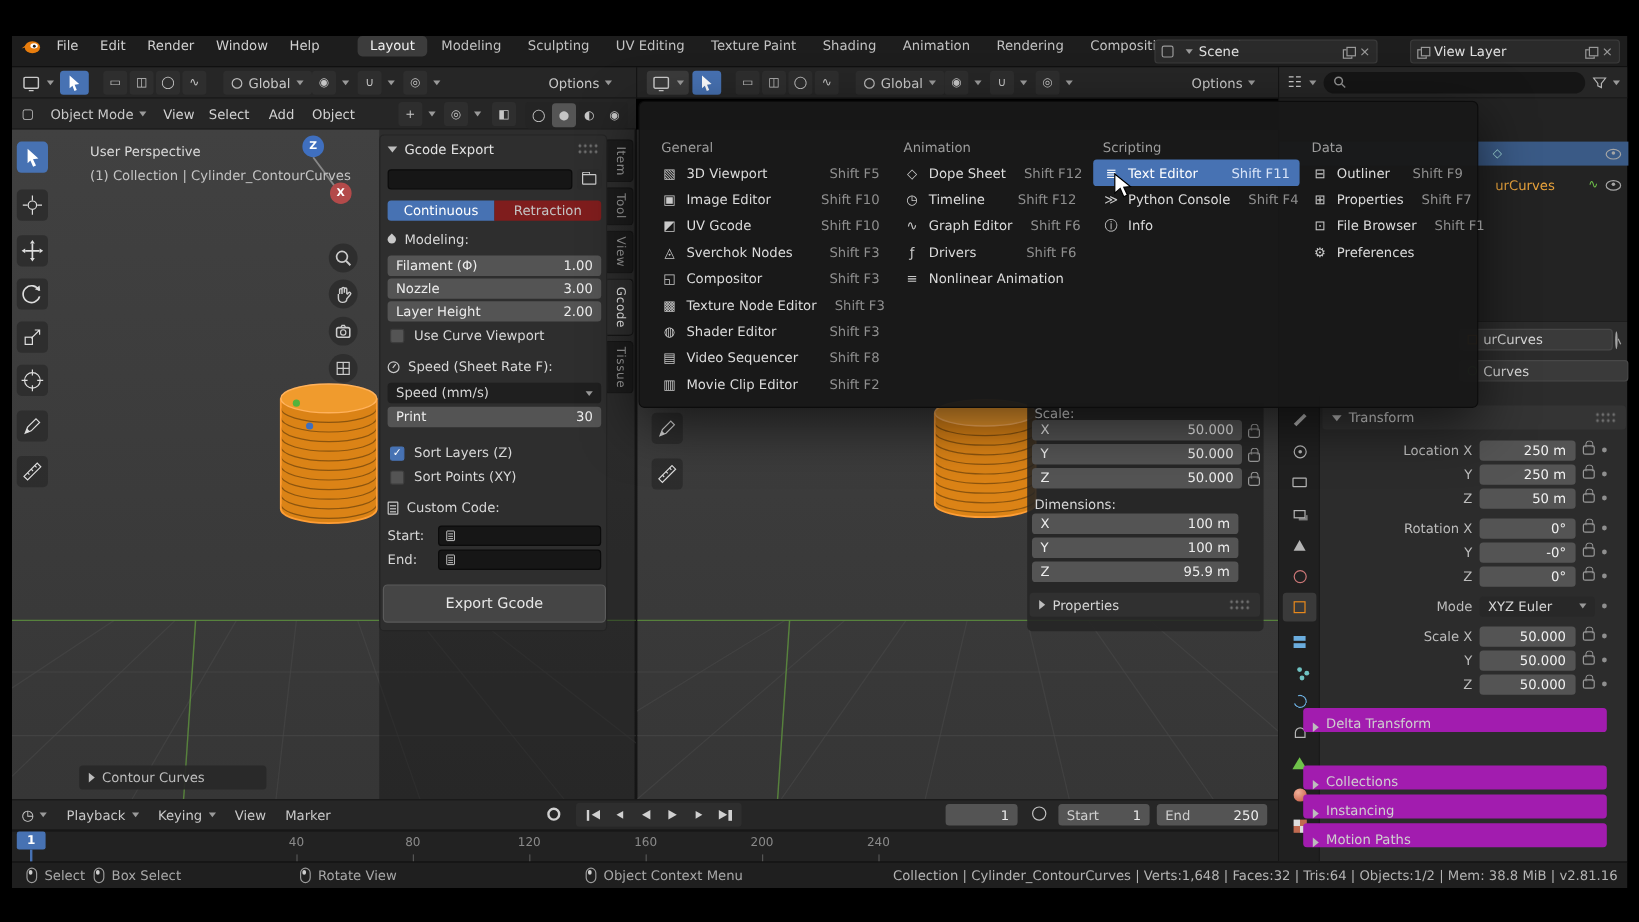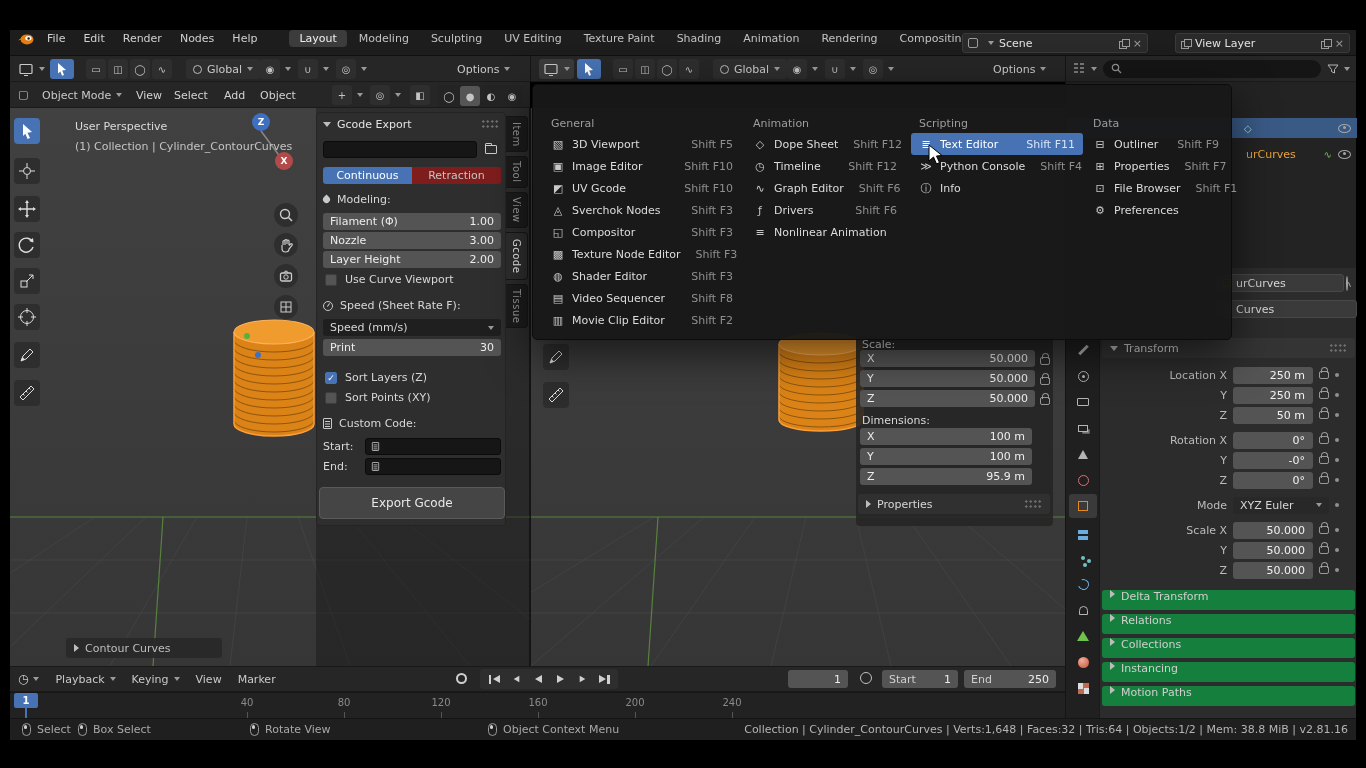--- a/index.html
+++ b/index.html
@@ -66,21 +66,21 @@
 .emi .lb{flex:1;white-space:nowrap;color:#dcdcdc}
 .emi .sc{color:#8f8f8f;margin-left:8px;white-space:nowrap}
 .emi.hl{background:#4772b3}
 .emi.hl .lb,.emi.hl .ic{color:#fff}
 .emi.hl .sc{color:#d8e4f8}
 
 .prow{position:absolute;left:36px;width:253px;height:18px;display:flex;align-items:center;gap:6px}
 .plabel{width:125px;text-align:right;color:#bcbcbc;flex:none}
 .pfield{width:80px;height:17px;background:#545454;border-radius:3px;display:flex;align-items:center;justify-content:flex-end;padding:0 8px;color:#f2f2f2;flex:none}
 .phead{position:absolute;left:36px;width:253px;height:20px;background:#343434;border-radius:3px;display:flex;align-items:center;padding:0 8px;color:#d9d9d9}
-.cpanel{position:absolute;left:36px;width:253px;height:20px;background:#15803d;border-radius:3px;display:flex;align-items:flex-start;padding:0 8px;color:#cfcfcf}
+.cpanel{position:absolute;left:20px;width:253px;height:20px;background:#a21caf;border-radius:3px;display:flex;align-items:flex-end;padding:0 8px;color:#cfcfcf}
 .ptab{position:absolute;left:3px;width:28px;height:24px;border-radius:3px;display:flex;align-items:center;justify-content:center}
 .ptab.active{background:#3a3a3a}
 
 .tpbtn{width:22px;height:18px;display:flex;align-items:center;justify-content:center;gap:1.5px}
 .tt-l{width:0;height:0;border-top:4.5px solid transparent;border-bottom:4.5px solid transparent;border-right:7px solid #d0d0d0}
 .tt-r{width:0;height:0;border-top:4.5px solid transparent;border-bottom:4.5px solid transparent;border-left:7px solid #d0d0d0}
 .tbar{width:2.5px;height:9px;background:#d0d0d0}
 .rlabel{position:absolute;top:4px;color:#8a8a8a;font-size:10px;transform:translateX(-50%)}
 .rtick{position:absolute;bottom:0;width:1px;height:6px;background:#555}
 
@@ -95,21 +95,21 @@
       <svg width="18" height="15">
           <path d="M2 9.5 L8.5 4.2 L10 7 Z" fill="#e87d0d"></path>
           <ellipse cx="11" cy="8.4" rx="6.4" ry="5" fill="#e87d0d"></ellipse>
           <ellipse cx="12.4" cy="7.2" rx="3.1" ry="2.2" fill="#fff"></ellipse>
           <circle cx="12.6" cy="7.5" r="1.2" fill="#1d1d1d"></circle>
         </svg>
     </span>
     <span class="tmenu">File</span>
     <span class="tmenu">Edit</span>
     <span class="tmenu">Render</span>
-    <span class="tmenu">Nodes</span>
+    <span class="tmenu">Window</span>
     <span class="tmenu">Help</span>
     <span style="width:22px"></span>
     <span class="wtab active">Layout</span>
     <span class="wtab">Modeling</span>
     <span class="wtab">Sculpting</span>
     <span class="wtab">UV Editing</span>
     <span class="wtab">Texture Paint</span>
     <span class="wtab">Shading</span>
     <span class="wtab">Animation</span>
     <span class="wtab">Rendering</span>
@@ -708,24 +708,20 @@
     <span class="plabel">Z</span>
     <span class="pfield">50.000</span>
     <span class="lock" style="margin-top:0"></span>
     <span class="pdot"></span>
   </div>
 
   <div class="cpanel" style="top:322px">
       <span class="tri-r"></span>
       <span>Delta Transform</span>
     </div>
-  <div class="cpanel" style="top:346px">
-      <span class="tri-r"></span>
-      <span>Relations</span>
-    </div>
   <div class="cpanel" style="top:394px">
       <span class="tri-r"></span>
       <span>Instancing</span>
     </div>
   <div class="cpanel" style="top:370px">
       <span class="tri-r"></span>
       <span>Collections</span>
     </div>
   <div class="cpanel" style="top:418px">
       <span class="tri-r"></span>

